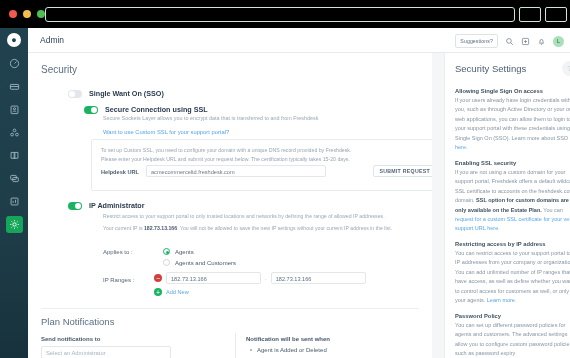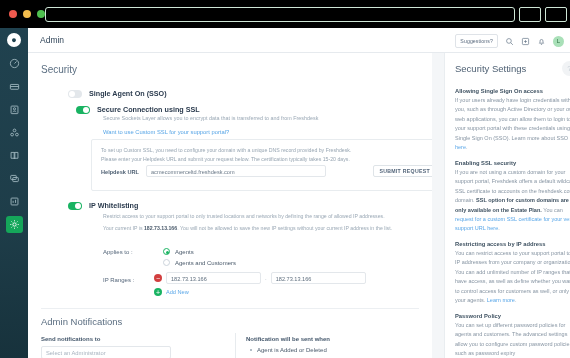--- a/index.html
+++ b/index.html
@@ -63,21 +63,21 @@
   .toggle { width:14px; height:8px; border-radius:4px; position:relative; flex:none; }
   .toggle.off { background:#e3e7eb; }
   .toggle.off::after { content:""; position:absolute; left:1px; top:1px; width:6px; height:6px;
                        border-radius:50%; background:#fff; }
   .toggle.on { background:#19b362; }
   .toggle.on::after { content:""; position:absolute; right:1px; top:1px; width:6px; height:6px;
                       border-radius:50%; background:#fff; }
   .tg-label { font-size:7.2px; color:#2b3b4e; font-weight:bold; }
 
   .r1 { position:absolute; left:40px; top:36px; }
-  .r2 { position:absolute; left:48px; top:52px; }
+  .r2 { position:absolute; left:56px; top:52px; }
   .sub { position:absolute; left:75px; font-size:5.4px; color:#9aa8b5; }
   .sub.s1 { top:62px; }
   .link-row { position:absolute; left:75px; top:76px; font-size:5.8px; color:#57a5e6; }
 
   .sslcard { position:absolute; left:63px; top:86px; width:355px; height:52px;
              border:1px solid #e8ecef; border-radius:2px; background:#fff; }
   .sslcard p { font-size:5.2px; color:#97a5b2; margin:0; line-height:1.7; }
   .sslcard .ptext { position:absolute; left:9px; top:6px; width:336px; }
   .hd-label { position:absolute; left:9px; top:29px; font-size:5.6px; color:#4d5f72; font-weight:bold; }
   .hd-input { position:absolute; left:54px; top:25px; width:180px; height:12px;
@@ -255,21 +255,21 @@
   </div>
 
   <div class="body">
 
     <div class="content">
 
       <div class="sec-title">Security</div>
 
       <div class="row-toggle r1">
         <div class="toggle off"></div>
-        <div class="tg-label">Single Agent On (SSO)</div>
+        <div class="tg-label">Single Want On (SSO)</div>
       </div>
 
       <div class="row-toggle r2">
         <div class="toggle on"></div>
         <div class="tg-label">Secure Connection using SSL</div>
       </div>
       <div class="sub s1">Secure Sockets Layer allows you to encrypt data that is transferred to and from Freshdesk</div>
       <div class="link-row">Want to use Custom SSL for your support portal?</div>
 
       <div class="sslcard">
@@ -277,21 +277,21 @@
           <p>To set up Custom SSL, you need to configure your domain with a unique DNS record provided by Freshdesk.</p>
           <p>Please enter your Helpdesk URL and submit your request below. The certification typically takes 15-20 days.</p>
         </div>
         <div class="hd-label">Helpdesk URL</div>
         <div class="hd-input">acmecommerceltd.freshdesk.com</div>
         <div class="submit-btn">SUBMIT REQUEST</div>
       </div>
 
       <div class="row-toggle r3">
         <div class="toggle on"></div>
-        <div class="tg-label">IP Whitelisting</div>
+        <div class="tg-label">IP Administrator</div>
       </div>
       <div class="ip-sub1">Restrict access to your support portal to only trusted locations and networks by defining the range of allowed IP addresses.</div>
       <div class="ip-sub2">
         <span>Your current IP is</span>
         <b>182.73.13.166</b><span>. You will not be allowed to save the new IP settings without your current IP address in the list.</span>
       </div>
 
       <div class="field-label applies-label">Applies to :</div>
       <div class="radio-group">
         <div class="radio-row">
@@ -310,21 +310,21 @@
         <span class="ip-input">182.73.13.166</span>
         <span class="ip-dot">.</span>
         <span class="ip-input">182.73.13.166</span>
       </div>
       <div class="addnew">
         <span class="circ plus">+</span>
         <span class="t">Add New</span>
       </div>
 
       <div class="divider"></div>
-      <div class="an-title">Admin Notifications</div>
+      <div class="an-title">Plan Notifications</div>
       <div class="an-left-lbl">Send notifications to</div>
       <div class="an-select">Select an Administrator</div>
       <div class="an-vline"></div>
       <div class="an-right-lbl">Notification will be sent when</div>
       <div class="an-bullet">
         <span class="bd"></span>
         <span class="bt">Agent is Added or Deleted</span>
       </div>
 
     </div>

